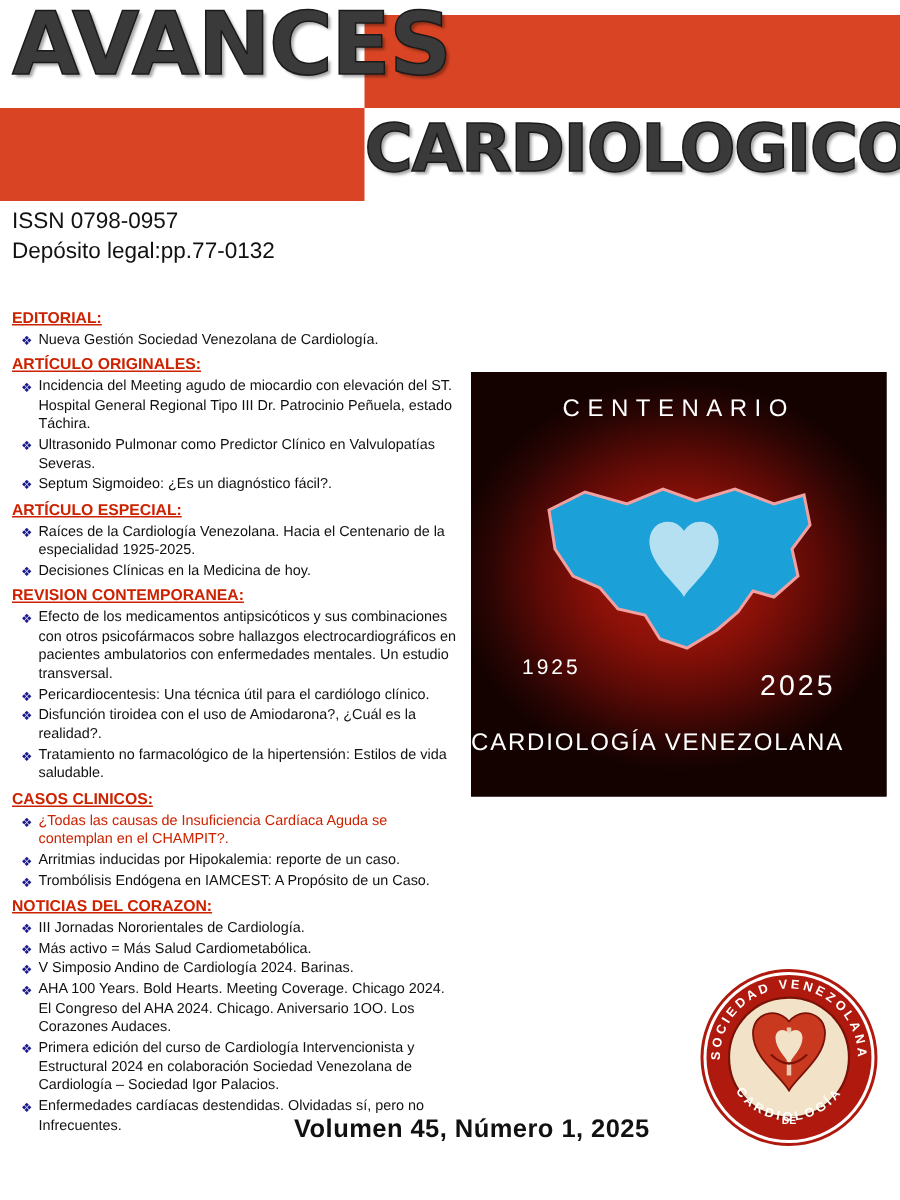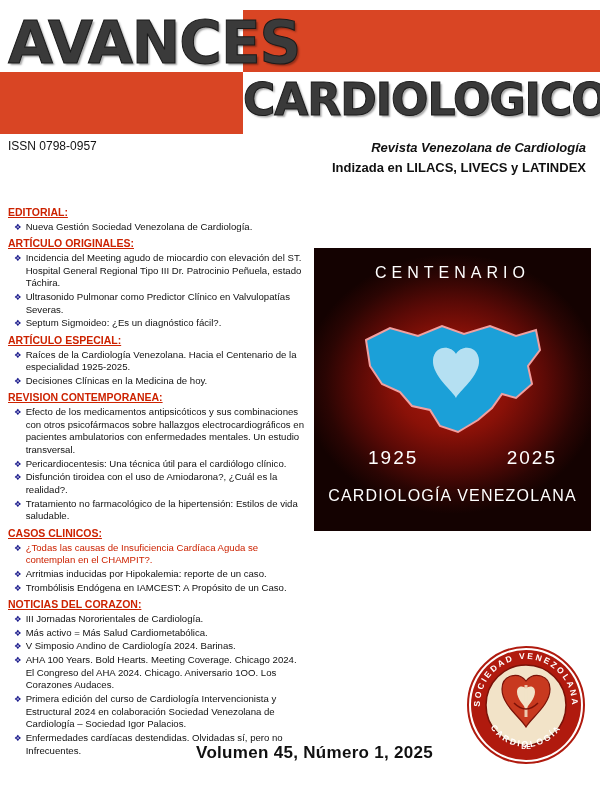--- a/index.html
+++ b/index.html
@@ -31,21 +31,21 @@
     position: absolute;
     left: 0px;
     top: 72px;
     width: 243px;
     height: 62px;
     background: #d94524;
   }
   .title-avances {
     position: absolute;
     left: 8px;
-    top: 14px;
+    top: 0;
     font-family: "DejaVu Sans", sans-serif;
     font-weight: bold;
     font-size: 58px;
     letter-spacing: -1px;
     color: #3a3a3a;
     -webkit-text-stroke: 1px #1a1a1a;
     text-shadow: 2px 2px 2px rgba(0,0,0,0.35);
     line-height: 1;
     white-space: nowrap;
   }
@@ -60,21 +60,21 @@
     color: #3a3a3a;
     -webkit-text-stroke: 1px #1a1a1a;
     text-shadow: 2px 2px 2px rgba(0,0,0,0.35);
     line-height: 1;
     white-space: nowrap;
   }
   .issn-block {
     position: absolute;
     left: 8px;
     top: 138px;
-    font-size: 12px;
+    font-size: 15px;
     color: #111;
     line-height: 1.35;
   }
   .subtitle-block {
     position: absolute;
     right: 14px;
     top: 138px;
     text-align: right;
     color: #111;
   }
@@ -161,39 +161,38 @@
   .cent-map {
     position: absolute;
     left: 46px;
     top: 62px;
     width: 186px;
     height: 130px;
   }
   .cent-year-left {
     position: absolute;
     left: 34px;
-    bottom: 62px;
+    bottom: 79px;
     color: #ffffff;
-    font-size: 19px;
+    font-size: 14px;
     letter-spacing: 2px;
-    margin-left: 20px;
   }
   .cent-year-right {
     position: absolute;
     right: 34px;
     bottom: 62px;
     color: #ffffff;
     font-size: 19px;
     letter-spacing: 2px;
   }
   .cent-caption {
     position: absolute;
     bottom: 26px;
     left: 0; right: 0;
-    text-align: center;
+    text-align: left;
     color: #ffffff;
     font-size: 16px;
     letter-spacing: 1.2px;
   }
 
   
   .volume {
     position: absolute;
     left: 196px;
     top: 553px;
@@ -216,24 +215,21 @@
 </head>
 <body>
 
 <div class="masthead">
   <div class="red-bar-top"></div>
   <div class="red-bar-bottom"></div>
   <div class="title-avances">AVANCES</div>
   <div class="title-cardiologicos">CARDIOLOGICOS</div>
   <div class="issn-block">
     <div>ISSN 0798-0957</div>
-  </div>
-  <div class="subtitle-block">
-    <div class="subtitle-line1">Revista Venezolana de Cardiología</div>
-    <div class="subtitle-line2">Indizada en LILACS, LIVECS y LATINDEX</div>
+    <div>Depósito legal:pp.77-0132</div>
   </div>
 </div>
 
 <div class="content">
 
   <div class="toc">
 
     <div class="section-head first">EDITORIAL:</div>
     <div class="item">
       <span class="bullet">❖</span>

